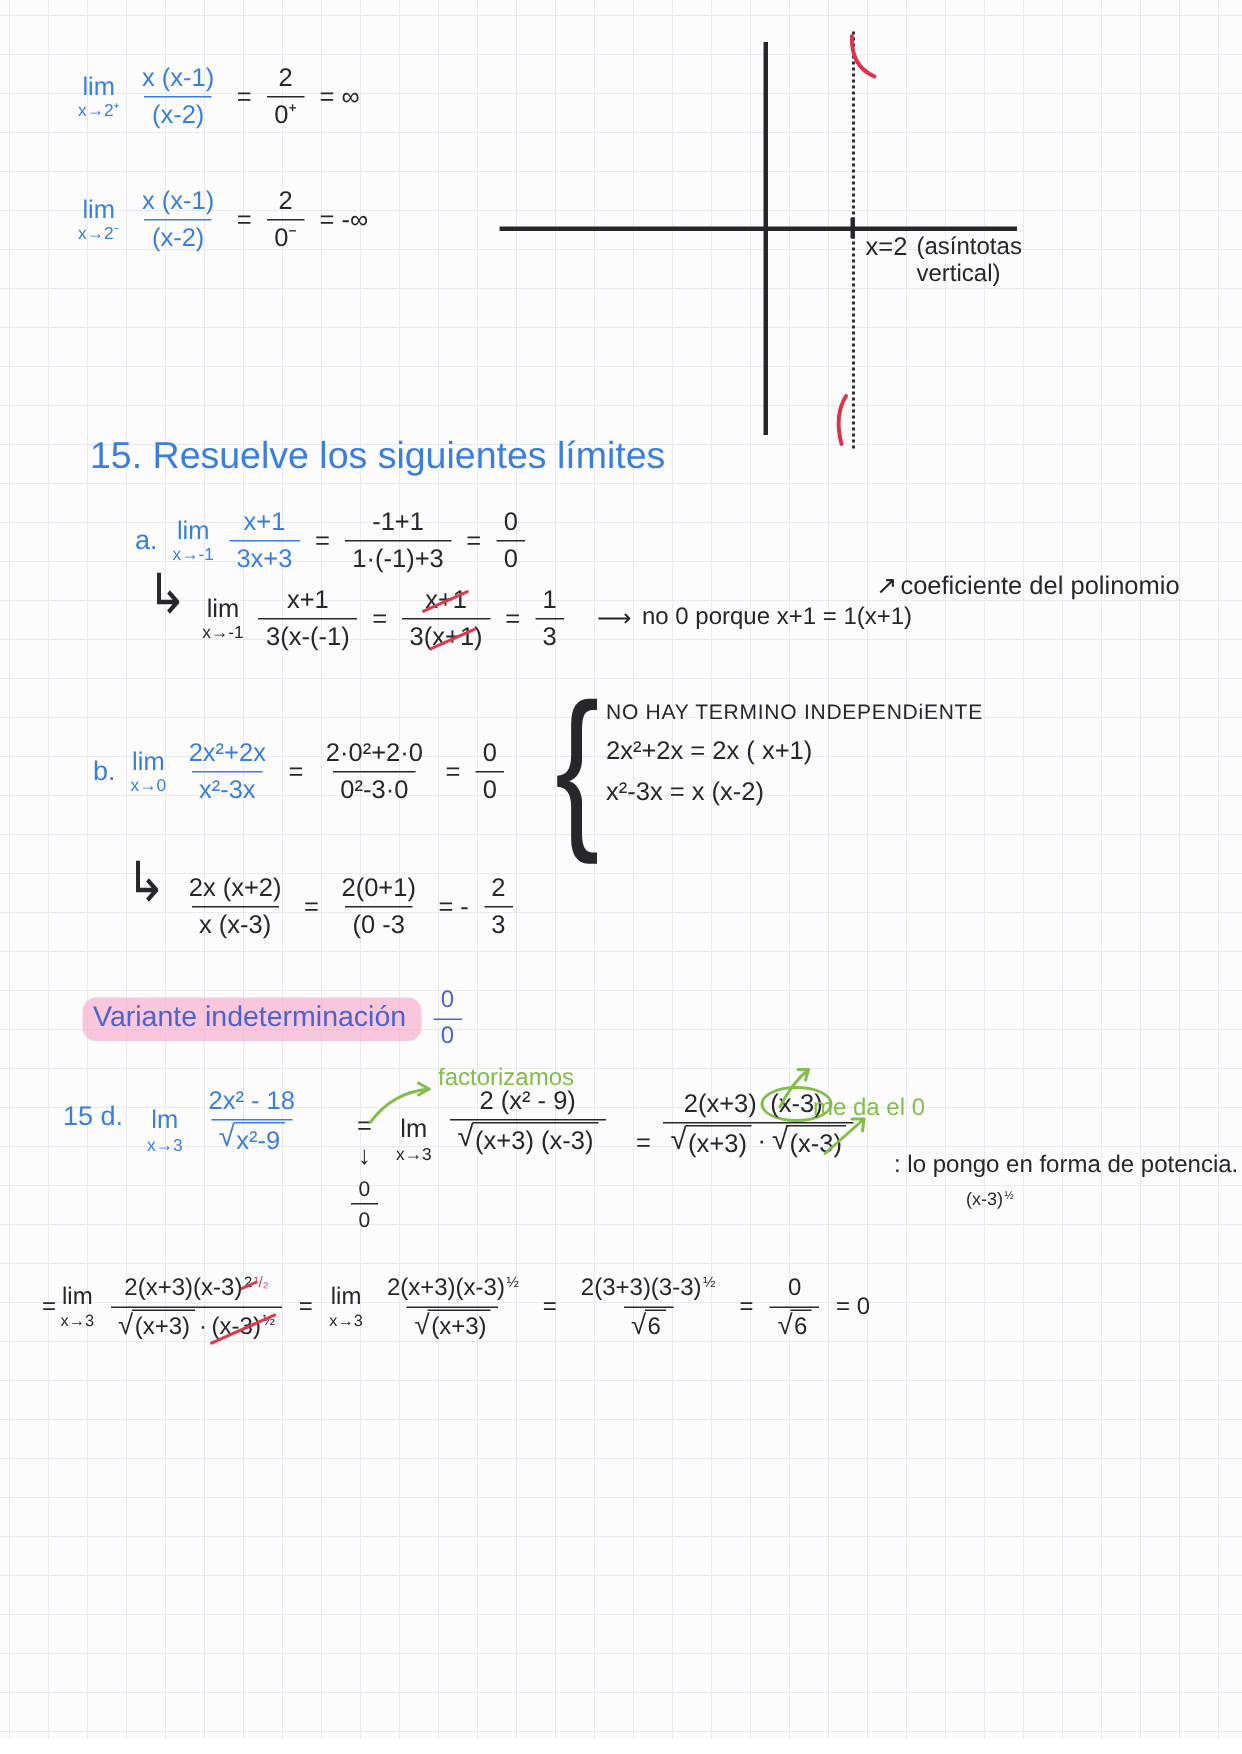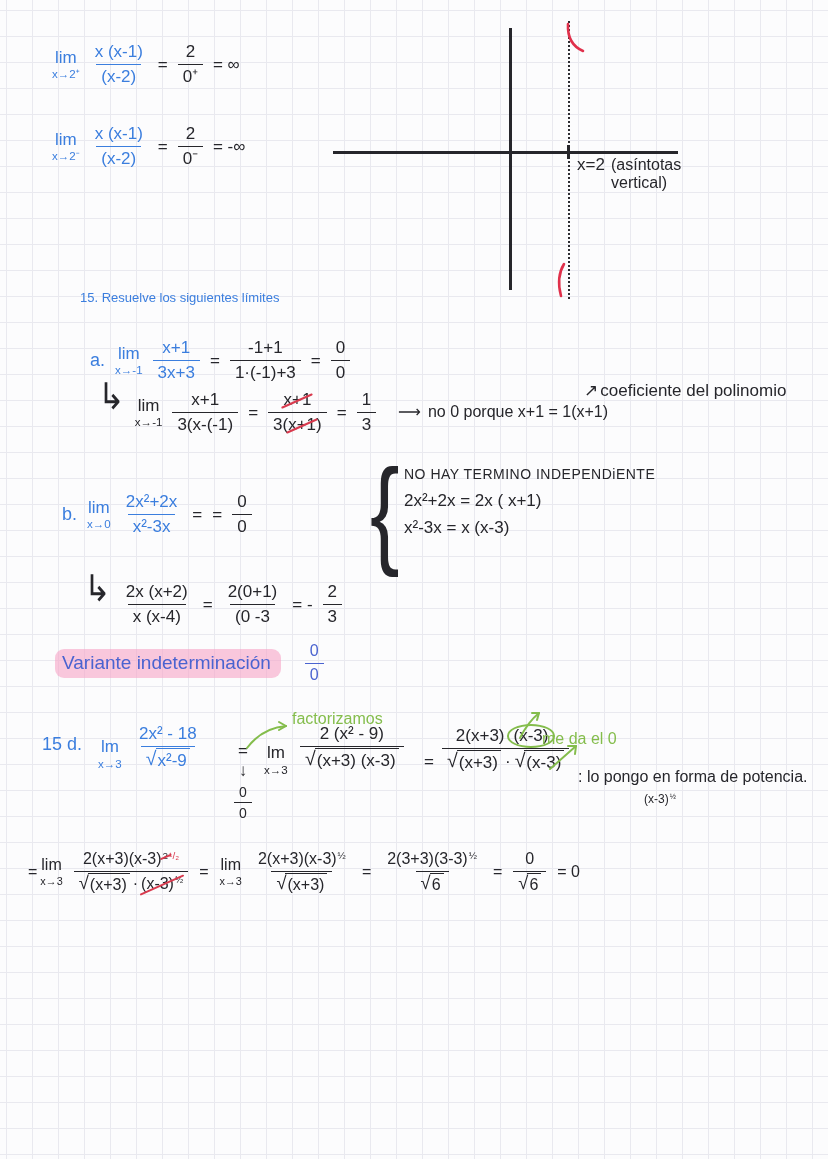--- a/index.html
+++ b/index.html
@@ -94,21 +94,21 @@
     <div class="abs" style="left:235px;top:3px;width:0;height:278px;border-left:2.5px dotted #2c2c31;"></div>
     <div class="abs" style="left:234px;top:127px;width:2.5px;height:14px;background:var(--black);"></div>
     <div class="abs tiny" style="left:244px;top:137px;">x=2</div>
     <div class="abs small" style="left:278px;top:138px;">(asíntotas vertical)</div>
     <svg class="abs" style="left:0;top:0;" width="345" height="285" viewBox="0 0 345 285">
       <path d="M 235 6 Q 234 26 250 33" fill="none" stroke="#e0304b" stroke-width="2.6" stroke-linecap="round"></path>
       <path d="M 231 246 Q 223 259 228 278" fill="none" stroke="#e0304b" stroke-width="2.6" stroke-linecap="round"></path>
     </svg>
   </div>
 
-  <div class="abs blue" style="left:60px;top:290px;font-size:13px;margin-left:20px;">15. Resuelve los siguientes límites</div>
+  <div class="abs blue" style="left:60px;top:290px;font-size:25px;">15. Resuelve los siguientes límites</div>
 
   <div class="abs row" style="left:90px;top:336px;">
     <span class="blue" style="font-size:18px;">a.</span>
     <span class="limb blue">
       <span class="lt">lim</span>
       <span class="ls">x→-1</span>
     </span>
     <span class="frac blue">
       <span class="num">x+1</span>
       <span class="den">3x+3</span>
@@ -160,53 +160,57 @@
     <span class="blue" style="font-size:18px;">b.</span>
     <span class="limb blue">
       <span class="lt">lim</span>
       <span class="ls">x→0</span>
     </span>
     <span class="frac blue">
       <span class="num">2x²+2x</span>
       <span class="den">x²-3x</span>
     </span>
     <span>=</span>
+    <span class="frac">
+      <span class="num">2·0²+2·0</span>
+      <span class="den">0²-3·0</span>
+    </span>
     <span>=</span>
     <span class="frac">
       <span class="num">0</span>
       <span class="den">0</span>
     </span>
   </div>
 
   <div class="abs brace" style="left:370px;top:452px;">{</div>
   <div class="abs" style="left:404px;top:466px;">
     <div style="font-size:14px;letter-spacing:.5px;">NO HAY TERMINO INDEPENDiENTE</div>
     <div style="margin-top:9px;">2x²+2x = 2x ( x+1)</div>
-    <div style="margin-top:7px;">x²-3x = x (x-3)</div>
+    <div style="margin-top:7px;">x²-3x = x (x-2)</div>
   </div>
 
   <div class="abs row" style="left:84px;top:580px;">
     <span class="hook">↳</span>
     <span class="frac">
       <span class="num">2x (x+2)</span>
-      <span class="den">x (x-4)</span>
+      <span class="den">x (x-3)</span>
     </span>
     <span>=</span>
     <span class="frac">
       <span class="num">2(0+1)</span>
       <span class="den">(0 -3</span>
     </span>
     <span>= -</span>
     <span class="frac">
       <span class="num">2</span>
       <span class="den">3</span>
     </span>
   </div>
 
-  <div class="abs row violet" style="left:55px;top:640px;font-size:19px;gap:24px;">
+  <div class="abs row violet" style="left:55px;top:656px;font-size:19px;gap:8px;">
     <span class="hl">Variante indeterminación</span>
     <span class="frac" style="font-size:16px;">
       <span class="num">0</span>
       <span class="den">0</span>
     </span>
   </div>
 
   <div class="abs blue" style="left:42px;top:734px;font-size:18px;">15 d.</div>
   <div class="abs limb blue" style="left:98px;top:738px;">
     <span class="lt">lm</span>
@@ -252,21 +256,21 @@
   <div class="abs green small" style="left:292px;top:710px;">factorizamos</div>
   <div class="abs green small" style="left:542px;top:706px;margin-top:24px;">me da el 0</div>
   <svg class="abs" style="left:228px;top:700px;" width="390" height="95" viewBox="0 0 390 95">
     <path d="M 19 48 Q 34 28 58 26" fill="none" stroke="#84bd4c" stroke-width="2" stroke-linecap="round"></path>
     <path d="M 58 26 l -7 -4 m 7 4 l -7 4" fill="none" stroke="#84bd4c" stroke-width="2" stroke-linecap="round"></path>
     <path d="M 292 38 Q 300 22 311 13" fill="none" stroke="#84bd4c" stroke-width="2" stroke-linecap="round"></path>
     <path d="M 311 13 l -7 0 m 7 0 l -2 7" fill="none" stroke="#84bd4c" stroke-width="2" stroke-linecap="round"></path>
     <path d="M 322 69 L 348 46" fill="none" stroke="#84bd4c" stroke-width="2" stroke-linecap="round"></path>
     <path d="M 348 46 l -8 0 m 8 0 l -1 8" fill="none" stroke="#84bd4c" stroke-width="2" stroke-linecap="round"></path>
   </svg>
-  <div class="abs small" style="left:578px;top:768px;">: lo pongo en forma de potencia.</div>
+  <div class="abs small" style="left:596px;top:768px;">: lo pongo en forma de potencia.</div>
   <div class="abs" style="left:644px;top:792px;font-size:12px;">
     <span>(x-3)</span><span class="sup">½</span>
   </div>
 
   <div class="abs row" style="left:28px;top:848px;font-size:16px;gap:11px;">
     <span>=</span>
     <span class="limb" style="margin-left:-8px;">
       <span class="lt">lim</span>
       <span class="ls">x→3</span>
     </span>

